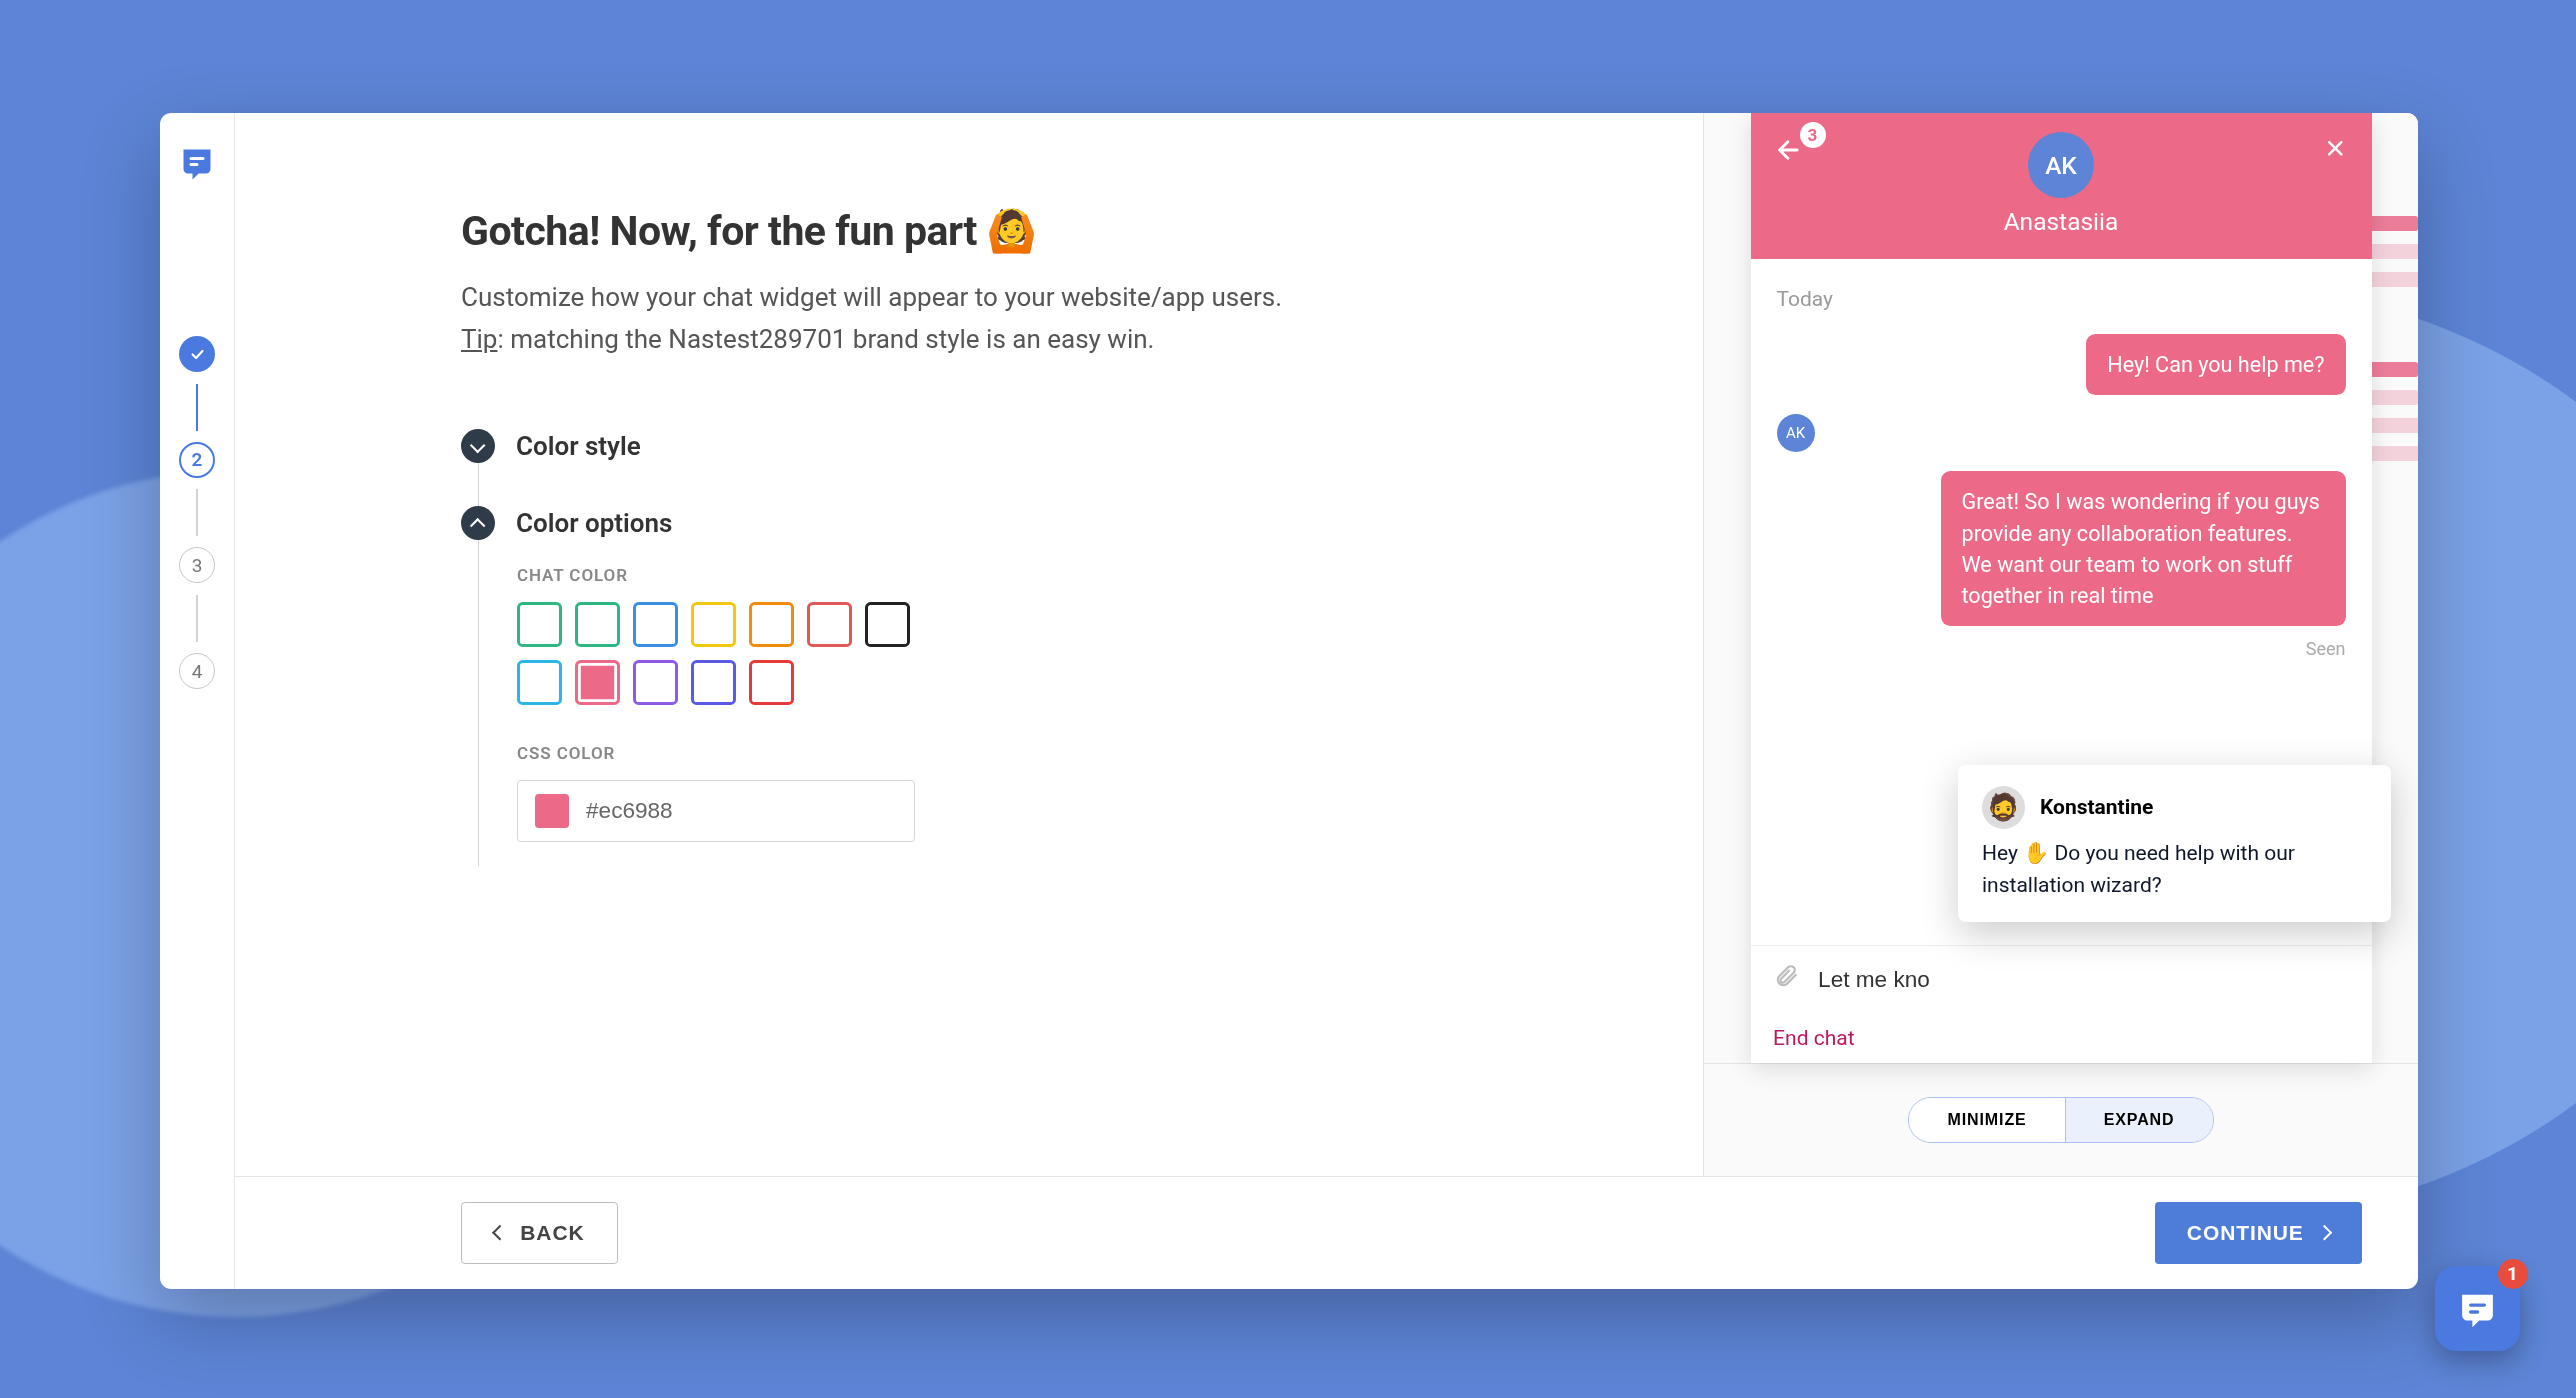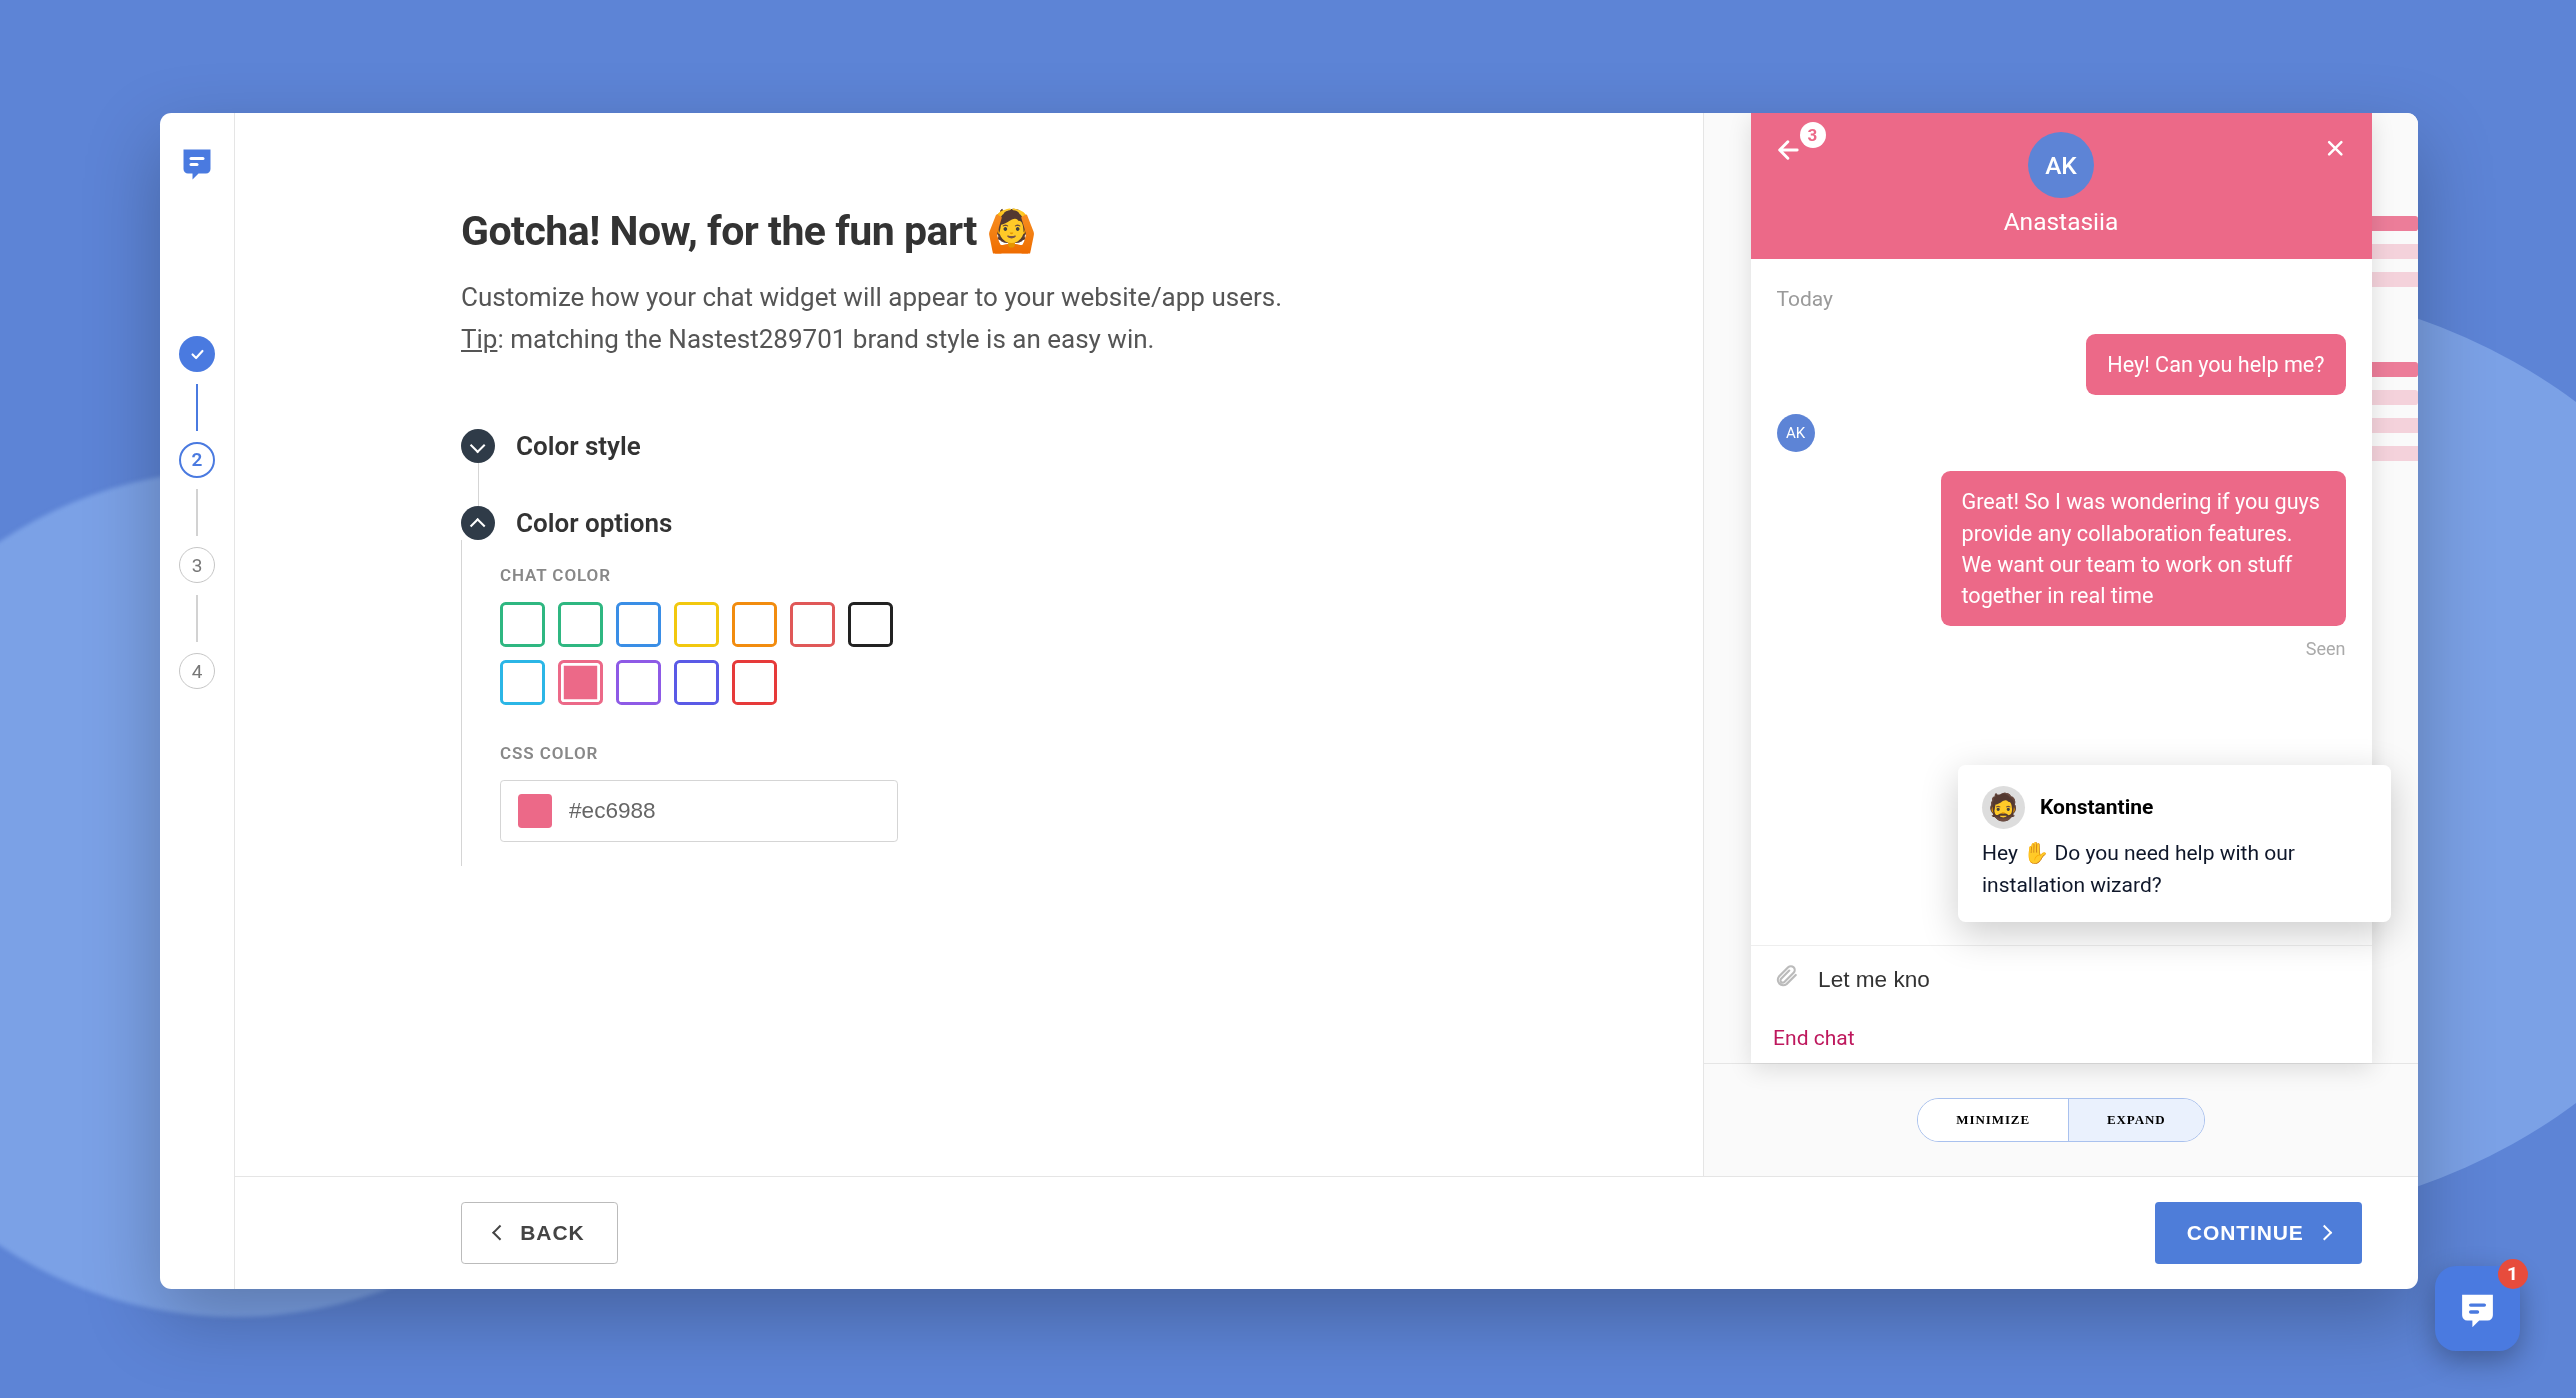--- a/index.html
+++ b/index.html
@@ -68,21 +68,21 @@
   .left-pane { flex:1; padding: 94px 113px 19px 226px; overflow:auto;}
   .title { font-size: 41px; font-weight:700; color:#333; margin-bottom: 22.6px; letter-spacing:-0.5px;}
   .subtitle { font-size: 26px; color:#555; line-height:1.5; margin-bottom: 7.5px;}
   .tip { font-size: 26px; color:#555; }
   .tip .tip-label { text-decoration: underline; }
 
   .sections { margin-top: 75px; position:relative;}
   .section-row { display:flex; align-items:center; gap:21px; margin-bottom: 0; position:relative;}
   .sec-toggle { width:34px;height:34px;border-radius:50%;background:#2f3b48;color:#fff;display:flex;align-items:center;justify-content:center;cursor:pointer;flex-shrink:0;}
   .sec-title { font-size:26px;font-weight:600;color:#333;}
-  .section-body { border-left: 1.9px solid #d5d5d5; padding: 24.5px 0 24.5px 38px; }
+  .section-body { margin-left: 17px; border-left: 1.9px solid #d5d5d5; padding: 24.5px 0 24.5px 38px; }
   .section-gap { margin-left: 17px; border-left: 1.9px solid #d5d5d5; height: 43px; }
 
   .label-sm { font-size:17px; color:#888; letter-spacing:0.9px; font-weight:600; margin-bottom:17px;}
   .swatch-grid { display:flex; gap:13px; flex-wrap:wrap; max-width: 433px; margin-bottom: 38px;}
   .swatch { width:45px;height:45px;border-radius:5.6px;border:3.8px solid; background:#fff; cursor:pointer;}
   .swatch.filled { background: currentColor; }
   .swatch.filled.selected { box-shadow: 0 0 0 2.8px #fff inset; }
 
   .css-color { margin-top: 9.4px;}
   .color-input { border:0.9px solid #d5d5d5; border-radius:3.8px; padding: 13px 17px; display:flex; align-items:center; gap:17px; width: 398px; }
@@ -156,21 +156,21 @@
     box-shadow: 0 11.3px 38px rgba(0,0,0,.2);
     padding: 21px 24.5px;
   }
   .toast-head { display:flex; align-items:center; gap:15px; margin-bottom:9.4px;}
   .toast-ava { width:43px;height:43px;border-radius:50%;background:#ddd;overflow:hidden;display:flex;align-items:center;justify-content:center;font-size:26px;}
   .toast-name { font-weight:700; font-size:21px;}
   .toast-body { font-size:21px; color:#0f172a; line-height:1.5;}
 
   .preview-footer { height:113px; border-top:0.9px solid #e5e5e5; display:flex;align-items:center;justify-content:center;gap:0;}
   .pill-group { display:flex; border:1.9px solid #a9c1ee; border-radius:38px; overflow:hidden;}
-  .pill { padding: 13px 38px; font-size:13px; font-weight:600; letter-spacing:0.9px; cursor:pointer; background:#fff; border:none;font-family:Liberation Serif, serif;}
+  .pill { padding: 13px 38px; font-size:16px; font-weight:600; letter-spacing:0.9px; cursor:pointer; background:#fff; border:none;}
   .pill.active { background:#eaf1fd; }
   .pill + .pill { border-left: 1.9px solid #a9c1ee;}
 
   .fab {
     position:absolute; right: 56px; bottom: 47px;
     width: 85px; height:85px; border-radius:21px;
     background:#4a7ae0; display:flex;align-items:center;justify-content:center;
     box-shadow: 0 9.4px 28px rgba(0,0,0,.3);
   }
   .fab svg { width:41px;height:41px;}

